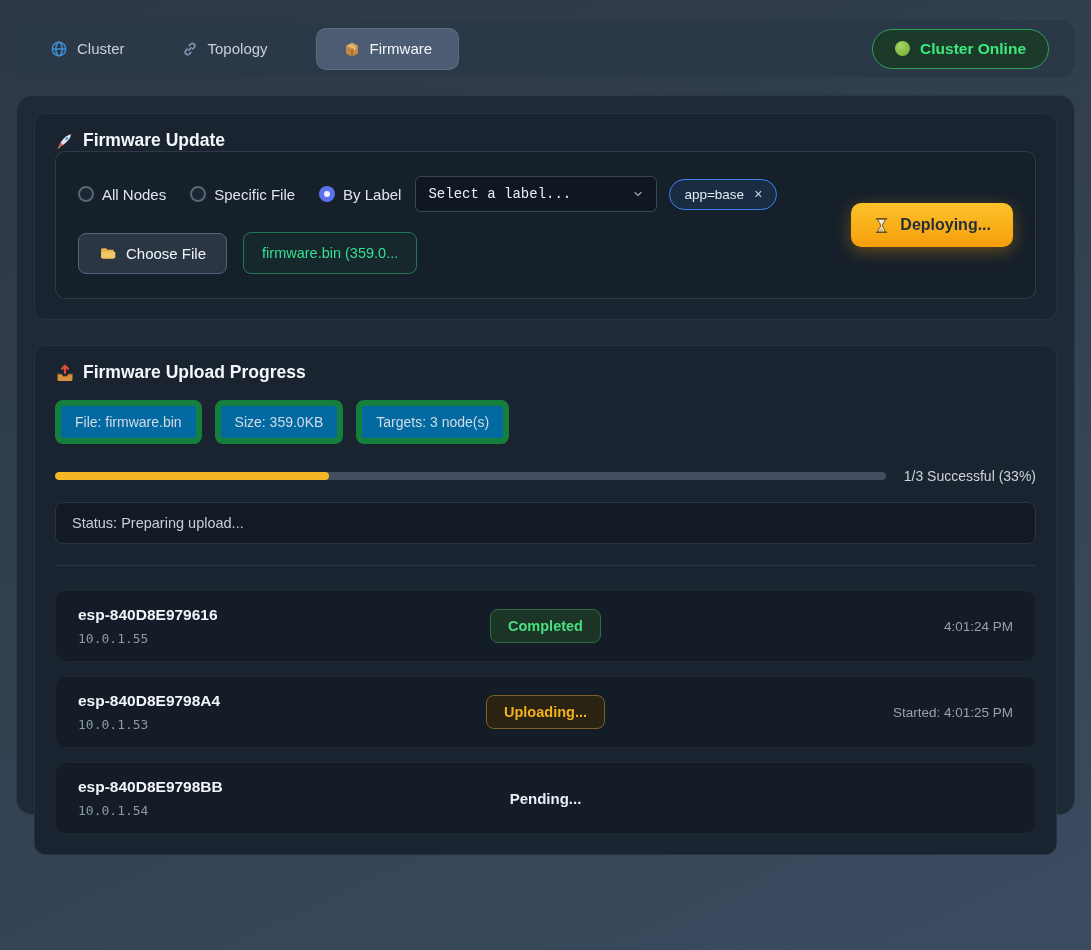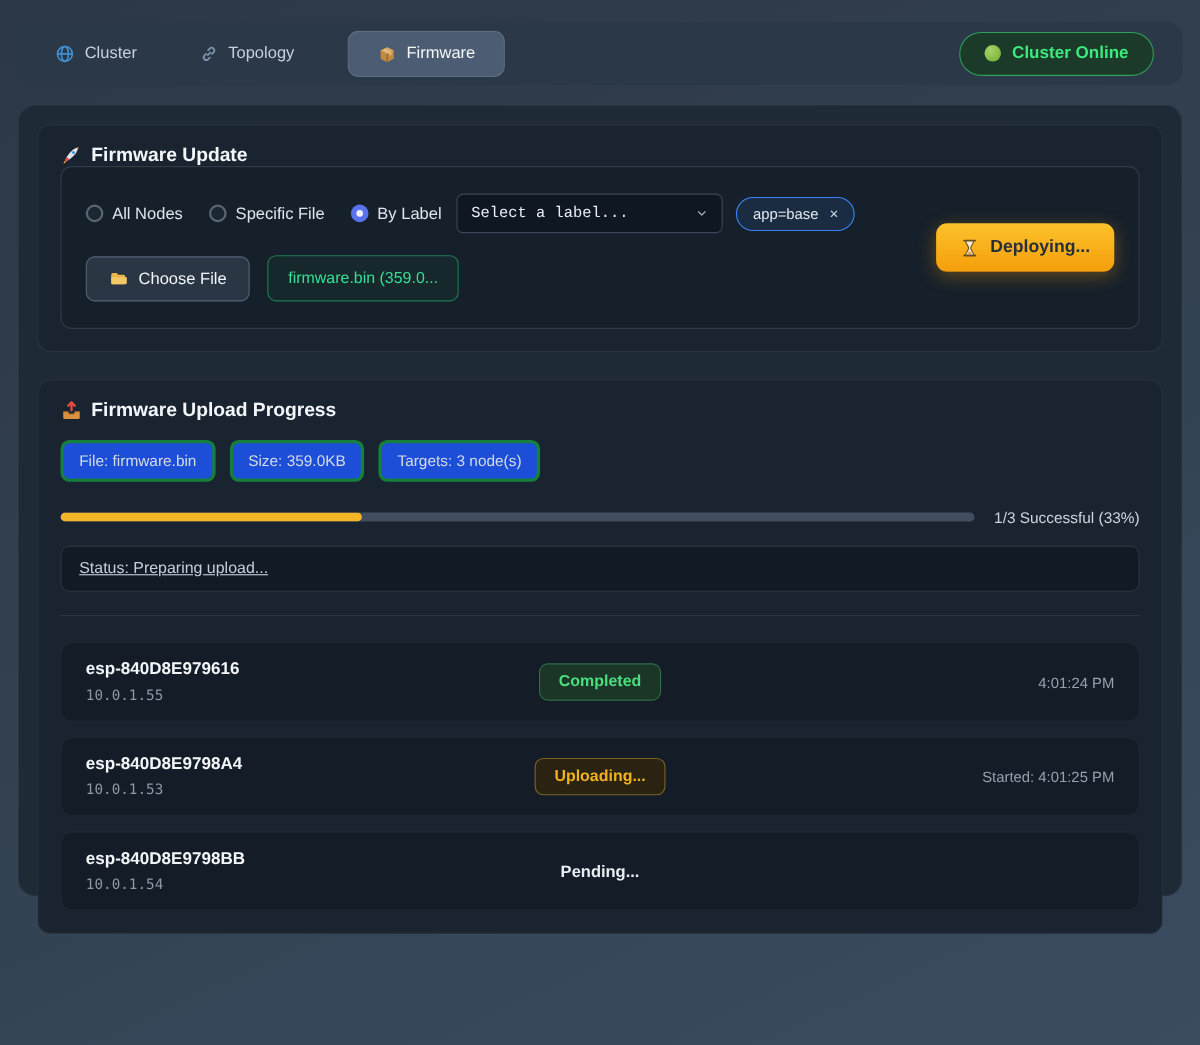--- a/index.html
+++ b/index.html
@@ -127,33 +127,33 @@
     border: none; border-radius: 10px;
     padding: 13px 22px;
     color: #252e3a; font-size: 16px; font-weight: 600;
     box-shadow: 0 4px 16px rgba(245,158,11,0.35);
     cursor: pointer;
   }
 
   
   .badge-row { display: flex; gap: 13px; margin-top: 17px; }
   .meta-badge {
-    background: #1d4ed8; border: 3px solid #15803d; border-radius: 8px;
+    background: #0369a1; border: 6px solid #15803d; border-radius: 8px;
     padding: 8px 14px; font-size: 14px; color: #d3dbe4;
   }
   .progress-row { display: flex; align-items: center; gap: 18px; margin-top: 24px; }
   .progress-track {
     flex: 1; height: 8px; border-radius: 99px; background: #424e60; overflow: hidden;
   }
   .progress-fill { height: 100%; border-radius: 99px; background: #f4b626; }
   .progress-label { font-size: 14px; color: #ccd4dd; white-space: nowrap; }
   .status-box {
     margin-top: 18px;
     background: #121a25; border: 1px solid #2b3645; border-radius: 8px;
-    padding: 12px 16px; font-size: 14.5px; color: #c6cedb; text-decoration: underline;
+    padding: 12px 16px; font-size: 14.5px; color: #c6cedb;
   }
   .divider { margin: 21px 0 24px; height: 1px; background: rgba(148,163,184,0.15); }
 
   .node-row {
     display: grid; grid-template-columns: 1fr auto 1fr; align-items: center;
     background: #131c27; border: 1px solid rgba(148,163,184,0.08);
     border-radius: 10px; padding: 15px 22px; min-height: 72px;
   }
   .node-row + .node-row { margin-top: 14px; gap: 24px; }
   .node-name { font-size: 15.5px; font-weight: bold; color: #f3f6f9; }

